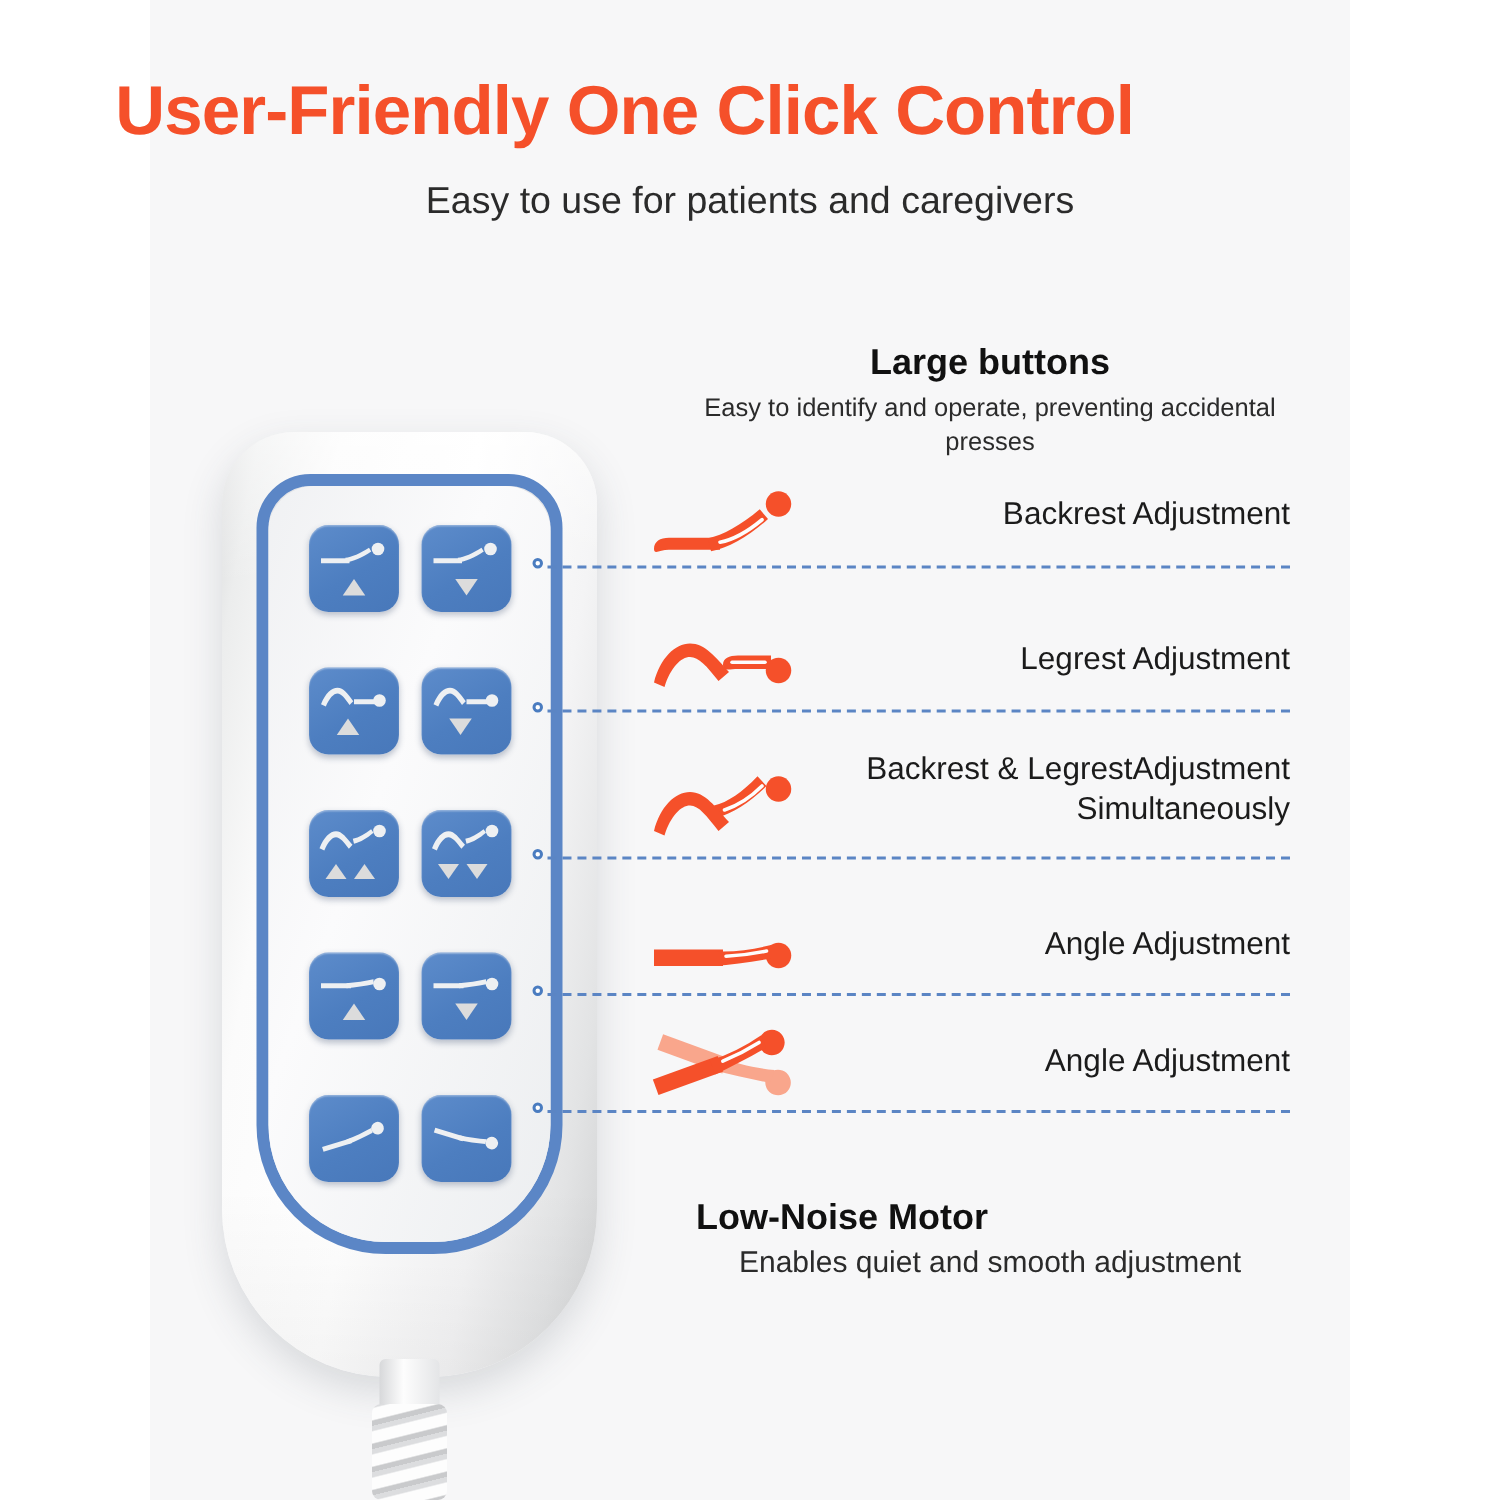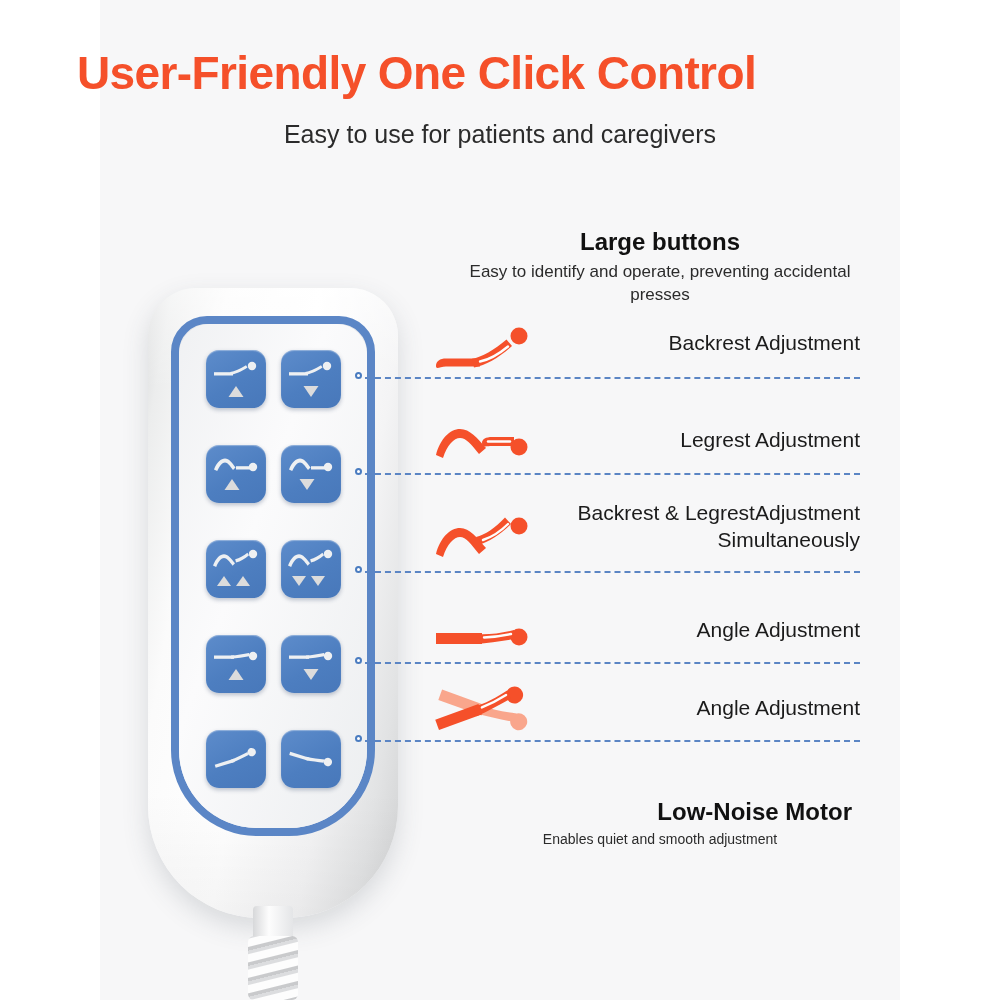--- a/index.html
+++ b/index.html
@@ -47,28 +47,28 @@
     font-size:24px;font-weight:bold;color:#111;
   }
   .lb-desc{
     position:absolute;left:440px;top:261px;width:440px;
     text-align:center;
     font-size:17px;color:#2b2b2b;line-height:1.35;
   }
 
   
   .ln-title{
-    position:absolute;left:452px;top:798px;width:400px;
-    text-align:right;
+    position:absolute;left:464px;top:798px;width:400px;
+    text-align:left;
     font-size:24px;font-weight:bold;color:#111;
   }
   .ln-desc{
     position:absolute;left:440px;top:831px;width:440px;
     text-align:center;
-    font-size:14px;color:#2b2b2b;
+    font-size:20px;color:#2b2b2b;
   }
 
   
   .frow{
     position:absolute;
     left:365px;width:495px;height:1px;
   }
   .dash{
     position:absolute;left:0;top:0;width:495px;height:0;
     border-top:2px dashed #5b85c4;

